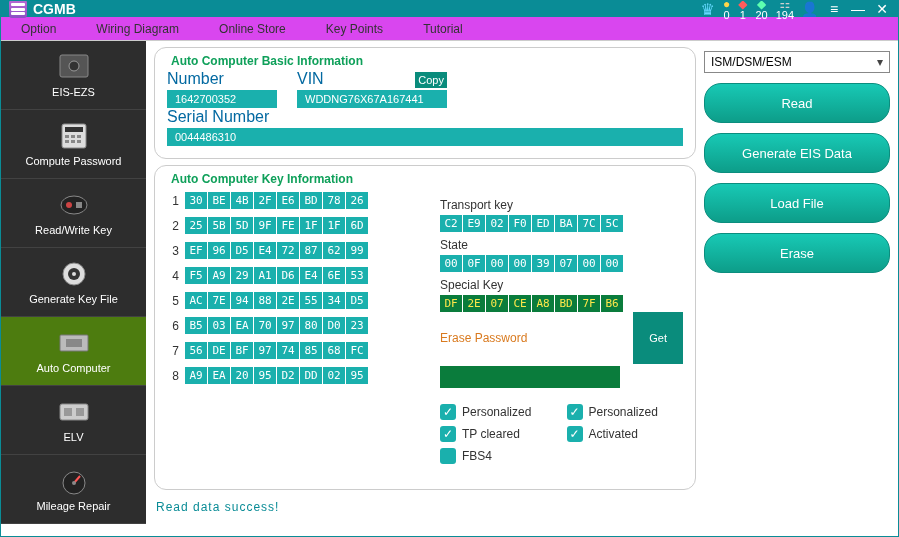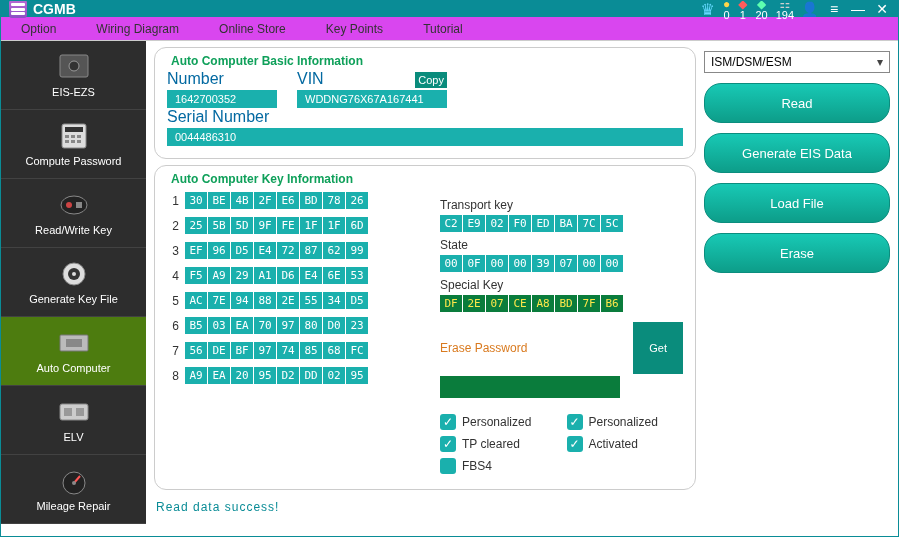--- a/index.html
+++ b/index.html
@@ -336,21 +336,21 @@
             <div class="hex-bytes" id="special-bytes">
                 <span class="byte yellow">DF</span>
                 <span class="byte yellow">2E</span>
                 <span class="byte yellow">07</span>
                 <span class="byte yellow">CE</span>
                 <span class="byte yellow">A8</span>
                 <span class="byte yellow">BD</span>
                 <span class="byte yellow">7F</span>
                 <span class="byte yellow">B6</span>
               </div>
-            <div class="get-row" style="margin-top:10px">
+            <div class="get-row" style="">
               <span class="info-label orange" style="margin:0">Erase Password</span>
               <button class="get-btn">Get</button>
             </div>
             <div class="wide-strip"></div>
             <div class="checks">
               <div class="chk">
                   <span class="chk-box">✓</span>
                   <span>Personalized</span>
                 </div>
               <div class="chk">

